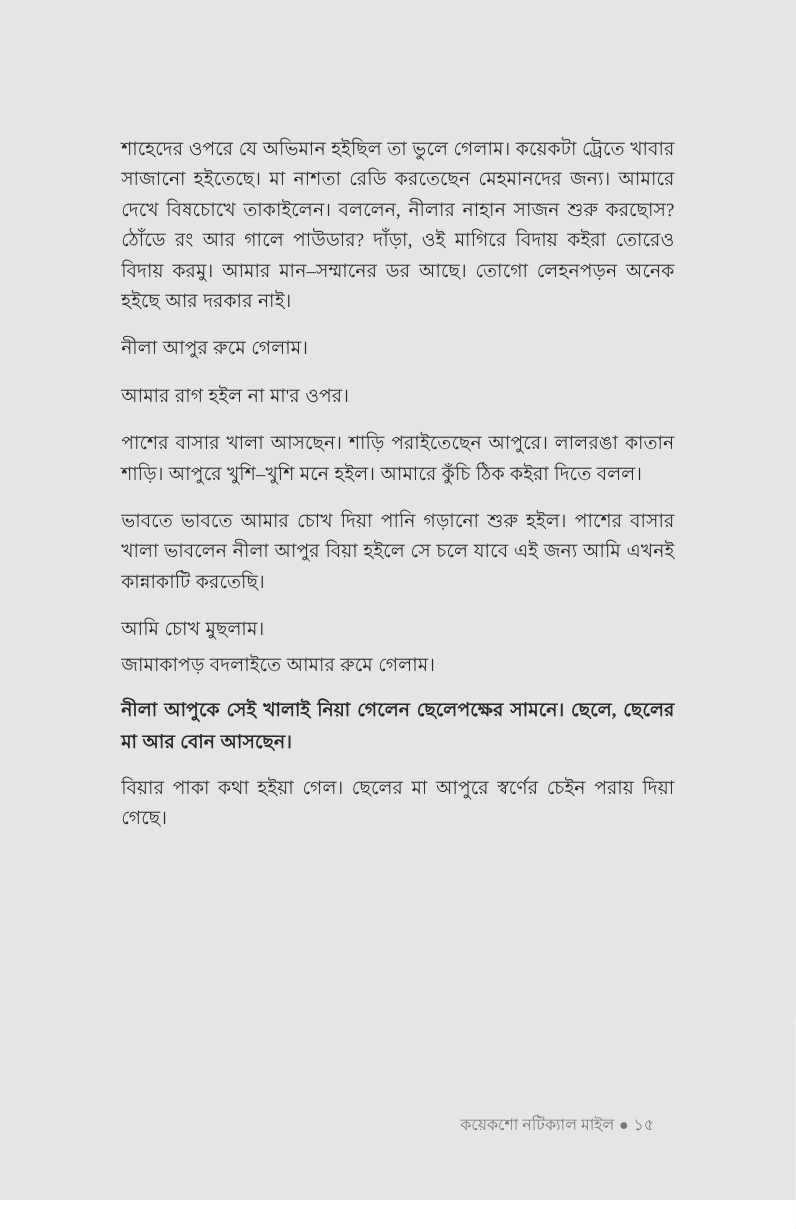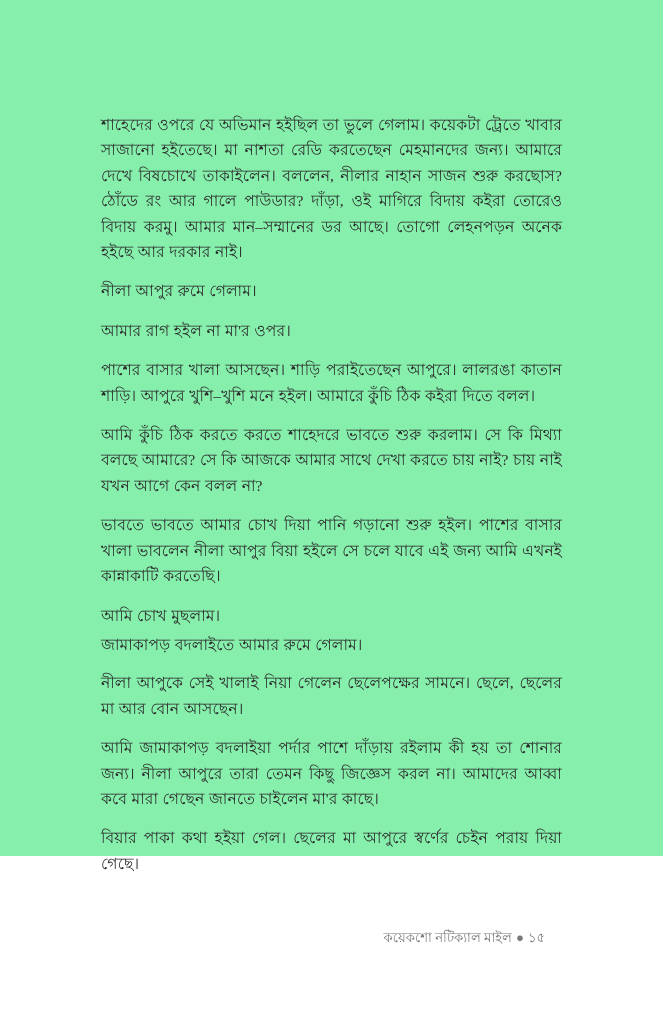--- a/index.html
+++ b/index.html
@@ -9,22 +9,22 @@
   }
   body {
     width: 663px;
     height: 1024px;
     overflow: hidden;
     font-family: "Liberation Serif", "DejaVu Serif", serif;
   }
   .page {
     position: relative;
     width: 663px;
-    height: 856px;
-    background: #86efac;
+    height: 1000px;
+    background: #e5e5e5;
     box-sizing: border-box;
   }
   .text-column {
     position: absolute;
     left: 101px;
     top: 112px;
     width: 461px;
   }
   .para {
     margin: 0 0 14px 0;
@@ -38,20 +38,21 @@
     word-spacing: 0.5px;
   }
   .para.tight {
     margin-bottom: 4px;
   }
   .para.after-tight {
     margin-bottom: 13px;
   }
   .para.resume {
     margin-top: 10px;
+    font-weight: bold;
   }
   .footer {
     position: absolute;
     left: 84px;
     top: 928px;
     width: 461px;
     text-align: right;
     font-size: 13.2px;
     line-height: 20px;
     color: #787878;
@@ -65,26 +66,24 @@
 </head>
 <body>
 
 <div class="page">
 
   <div class="text-column">
     <p class="para">শাহেদের ওপরে যে অভিমান হইছিল তা ভুলে গেলাম। কয়েকটা ট্রেতে খাবার সাজানো হইতেছে। মা নাশতা রেডি করতেছেন মেহমানদের জন্য। আমারে দেখে বিষচোখে তাকাইলেন। বললেন, নীলার নাহান সাজন শুরু করছোস? ঠোঁডে রং আর গালে পাউডার? দাঁড়া, ওই মাগিরে বিদায় কইরা তোরেও বিদায় করমু। আমার মান–সম্মানের ডর আছে। তোগো লেহনপড়ন অনেক হইছে আর দরকার নাই।</p>
     <p class="para">নীলা আপুর রুমে গেলাম।</p>
     <p class="para">আমার রাগ হইল না মা'র ওপর।</p>
     <p class="para">পাশের বাসার খালা আসছেন। শাড়ি পরাইতেছেন আপুরে। লালরঙা কাতান শাড়ি। আপুরে খুশি–খুশি মনে হইল। আমারে কুঁচি ঠিক কইরা দিতে বলল।</p>
-    <p class="para">আমি কুঁচি ঠিক করতে করতে শাহেদরে ভাবতে শুরু করলাম। সে কি মিথ্যা বলছে আমারে? সে কি আজকে আমার সাথে দেখা করতে চায় নাই? চায় নাই যখন আগে কেন বলল না?</p>
     <p class="para">ভাবতে ভাবতে আমার চোখ দিয়া পানি গড়ানো শুরু হইল। পাশের বাসার খালা ভাবলেন নীলা আপুর বিয়া হইলে সে চলে যাবে এই জন্য আমি এখনই কান্নাকাটি করতেছি।</p>
     <p class="para tight">আমি চোখ মুছলাম।</p>
     <p class="para after-tight">জামাকাপড় বদলাইতে আমার রুমে গেলাম।</p>
     <p class="para resume">নীলা আপুকে সেই খালাই নিয়া গেলেন ছেলেপক্ষের সামনে। ছেলে, ছেলের মা আর বোন আসছেন।</p>
-    <p class="para">আমি জামাকাপড় বদলাইয়া পর্দার পাশে দাঁড়ায় রইলাম কী হয় তা শোনার জন্য। নীলা আপুরে তারা তেমন কিছু জিজ্ঞেস করল না। আমাদের আব্বা কবে মারা গেছেন জানতে চাইলেন মা'র কাছে।</p>
     <p class="para">বিয়ার পাকা কথা হইয়া গেল। ছেলের মা আপুরে স্বর্ণের চেইন পরায় দিয়া গেছে।</p>
   </div>
 
   <div class="footer">
     <span>কয়েকশো নটিক্যাল মাইল</span><span class="sep">●</span><span>১৫</span>
   </div>
 
 </div>
 
 </body></html>

